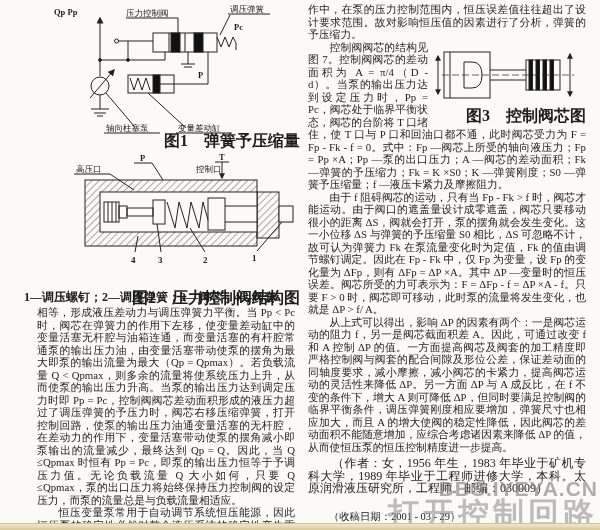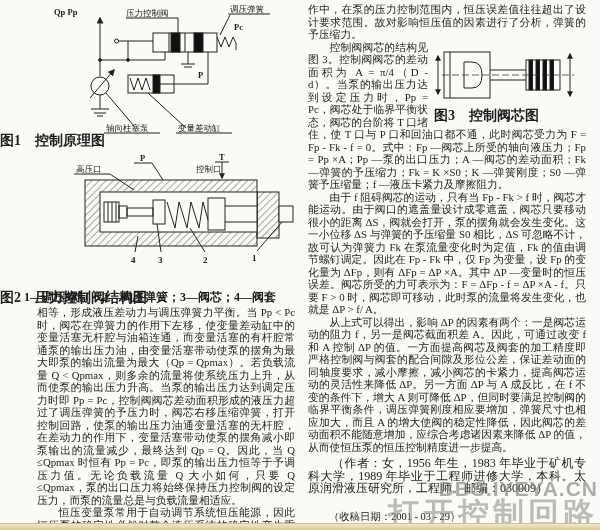--- a/index.html
+++ b/index.html
@@ -6,21 +6,21 @@
   body{
     width:600px;height:530px;overflow:hidden;position:relative;
     background:#fbfaf6;color:#1c1c1c;
     font-family:"Liberation Serif","DejaVu Serif",serif;
   }
   .para{text-align:justify;font-size:10.8px;line-height:12.5px;margin:0;}
   .indent{text-indent:2em;}
   #left-col{position:absolute;left:0;top:0;width:300px;height:530px;padding-left:38px;}
   #right-col{position:absolute;left:308px;top:3px;width:278px;}
   #left-text{position:absolute;left:37px;top:306px;width:258px;}
-  .fig-caption{text-align:left;font-weight:bold;font-size:14px;line-height:12px;}
+  .fig-caption{text-align:right;font-weight:bold;font-size:16px;line-height:12px;}
   #fig1-wrap{position:absolute;left:30px;top:2px;width:265px;height:132px;}
   #fig1-caption{position:absolute;left:0;top:135px;width:300px;}
   #fig2-wrap{position:absolute;left:30px;top:150px;width:265px;height:128px;}
   #fig2-legend{position:absolute;left:0;top:292px;width:300px;text-align:center;font-size:12px;font-weight:bold;line-height:11px;}
   #fig2-caption{position:absolute;left:0;top:292px;width:300px;}
   .fig3-float{float:right;width:152px;margin:3px 0 3px 6px;}
   .author{font-size:12px;margin-top:4px;}
   .date{font-size:10.4px;margin-top:16px;}
   #watermark{position:absolute;right:2px;bottom:1px;text-align:right;z-index:5;pointer-events:none;
     font-family:"Liberation Sans","DejaVu Sans",sans-serif;font-weight:bold;margin-left:41px;}
@@ -98,21 +98,21 @@
         </g>
         <text x="24" y="13" class="sym">Qp Pp</text>
         <text x="96" y="14" class="lbl">压力控制阀</text>
         <text x="200" y="10" class="lbl">调压弹簧</text>
         <text x="204" y="28" class="sym">Pc</text>
         <text x="168" y="76" class="sym">P</text>
         <text x="76" y="129" class="lbl">轴向柱塞泵</text>
         <text x="148" y="129" class="lbl">变量差动缸</text>
       </svg>
     </div>
-    <div id="fig1-caption" class="fig-caption">图1　控制原理图</div>
+    <div id="fig1-caption" class="fig-caption">图1　弹簧予压缩量</div>
 
     <div id="fig2-wrap">
       <svg viewBox="0 0 265 128" width="265" height="128">
         <defs>
           <pattern id="hatch" width="5" height="5" patternUnits="userSpaceOnUse" patternTransform="rotate(45)">
             <line x1="0" y1="0" x2="0" y2="5" stroke="#555" stroke-width="1"></line>
           </pattern>
           <marker id="arrB" viewBox="0 0 10 10" refX="8" refY="5" markerWidth="6" markerHeight="6" orient="auto">
             <path d="M0,0 L10,5 L0,10 z" fill="#222"></path>
           </marker>
@@ -198,21 +198,21 @@
 
           <line x1="8" y1="31" x2="140" y2="31" stroke-dasharray="7,3" stroke-width="0.7"></line>
 
           <line x1="136" y1="31" x2="136" y2="10" marker-end="url(#arrC)"></line>
           <line x1="136" y1="31" x2="136" y2="52" marker-end="url(#arrC)"></line>
         </g>
       </svg>
       <div class="fig-caption">图3　控制阀芯图</div>
     </div>
 
-    <p class="para indent">控制阀阀芯的结构见图 3。控制阀阀芯的差动面积为 A = π/4（D - d）。当泵的输出压力达到设定压力时，Pp = Pc，阀芯处于临界平衡状态，阀芯的台阶将 T 口堵住，使 T 口与 P 口和回油口都不通，此时阀芯受力为 F = Fp - Fk - f = 0。式中：Fp —阀芯上所受的轴向液压力；Fp = Pp ×A；Pp —泵的出口压力；A —阀芯的差动面积；Fk —弹簧的予压缩力；Fk = K ×S0；K —弹簧刚度；S0 —弹簧予压缩量；f —液压卡紧力及摩擦阻力。</p>
+    <p class="para indent">控制阀阀芯的结构见图 7。控制阀阀芯的差动面积为 A = π/4（D - d）。当泵的输出压力达到设定压力时，Pp = Pc，阀芯处于临界平衡状态，阀芯的台阶将 T 口堵住，使 T 口与 P 口和回油口都不通，此时阀芯受力为 F = Fp - Fk - f = 0。式中：Fp —阀芯上所受的轴向液压力；Fp = Pp ×A；Pp —泵的出口压力；A —阀芯的差动面积；Fk —弹簧的予压缩力；Fk = K ×S0；K —弹簧刚度；S0 —弹簧予压缩量；f —液压卡紧力及摩擦阻力。</p>
     <p class="para indent">由于 f 阻碍阀芯的运动，只有当 Fp - Fk &gt; f 时，阀芯才能运动。由于阀口的遮盖量设计成零遮盖，阀芯只要移动很小的距离 ΔS，阀就会打开，泵的摆角就会发生变化。这一小位移 ΔS 与弹簧的予压缩量 S0 相比，ΔS 可忽略不计，故可认为弹簧力 Fk 在泵流量变化时为定值，Fk 的值由调节螺钉调定。因此在 Fp - Fk 中，仅 Fp 为变量，设 Fp 的变化量为 ΔFp，则有 ΔFp = ΔP ×A。其中 ΔP —变量时的恒压误差。阀芯所受的力可表示为：F = ΔFp - f = ΔP ×A - f。只要 F &gt; 0 时，阀芯即可移动，此时泵的流量将发生变化，也就是 ΔP &gt; f/ A。</p>
     <p class="para indent">从上式可以得出，影响 ΔP 的因素有两个：一是阀芯运动的阻力 f，另一是阀芯截面积差 A。因此，可通过改变 f 和 A 控制 ΔP 的值。一方面提高阀芯及阀套的加工精度即严格控制阀与阀套的配合间隙及形位公差，保证差动面的同轴度要求，减小摩擦，减小阀芯的卡紧力，提高阀芯运动的灵活性来降低 ΔP。另一方面 ΔP 与 A 成反比，在 f 不变的条件下，增大 A 则可降低 ΔP，但同时要满足控制阀的临界平衡条件，调压弹簧刚度相应要增加，弹簧尺寸也相应加大，而且 A 的增大使阀的稳定性降低，因此阀芯的差动面积不能随意增加，应综合考虑诸因素来降低 ΔP 的值，从而使恒压泵的恒压控制精度进一步提高。</p>
     <p class="para indent author">（作者：女，1956 年生，1983 年毕业于矿机专科大学，1989 年毕业于工程师进修大学，本科。太原润滑液压研究所，工程师。邮编：030009）</p>
     <p class="para indent date">（收稿日期：2001 - 03 - 29）</p>
   </div>
 
   <div id="watermark">
     <div id="wm1">BBS.IYEYA.CN</div>
     <div id="wm2">打开控制回路</div>
   </div>

